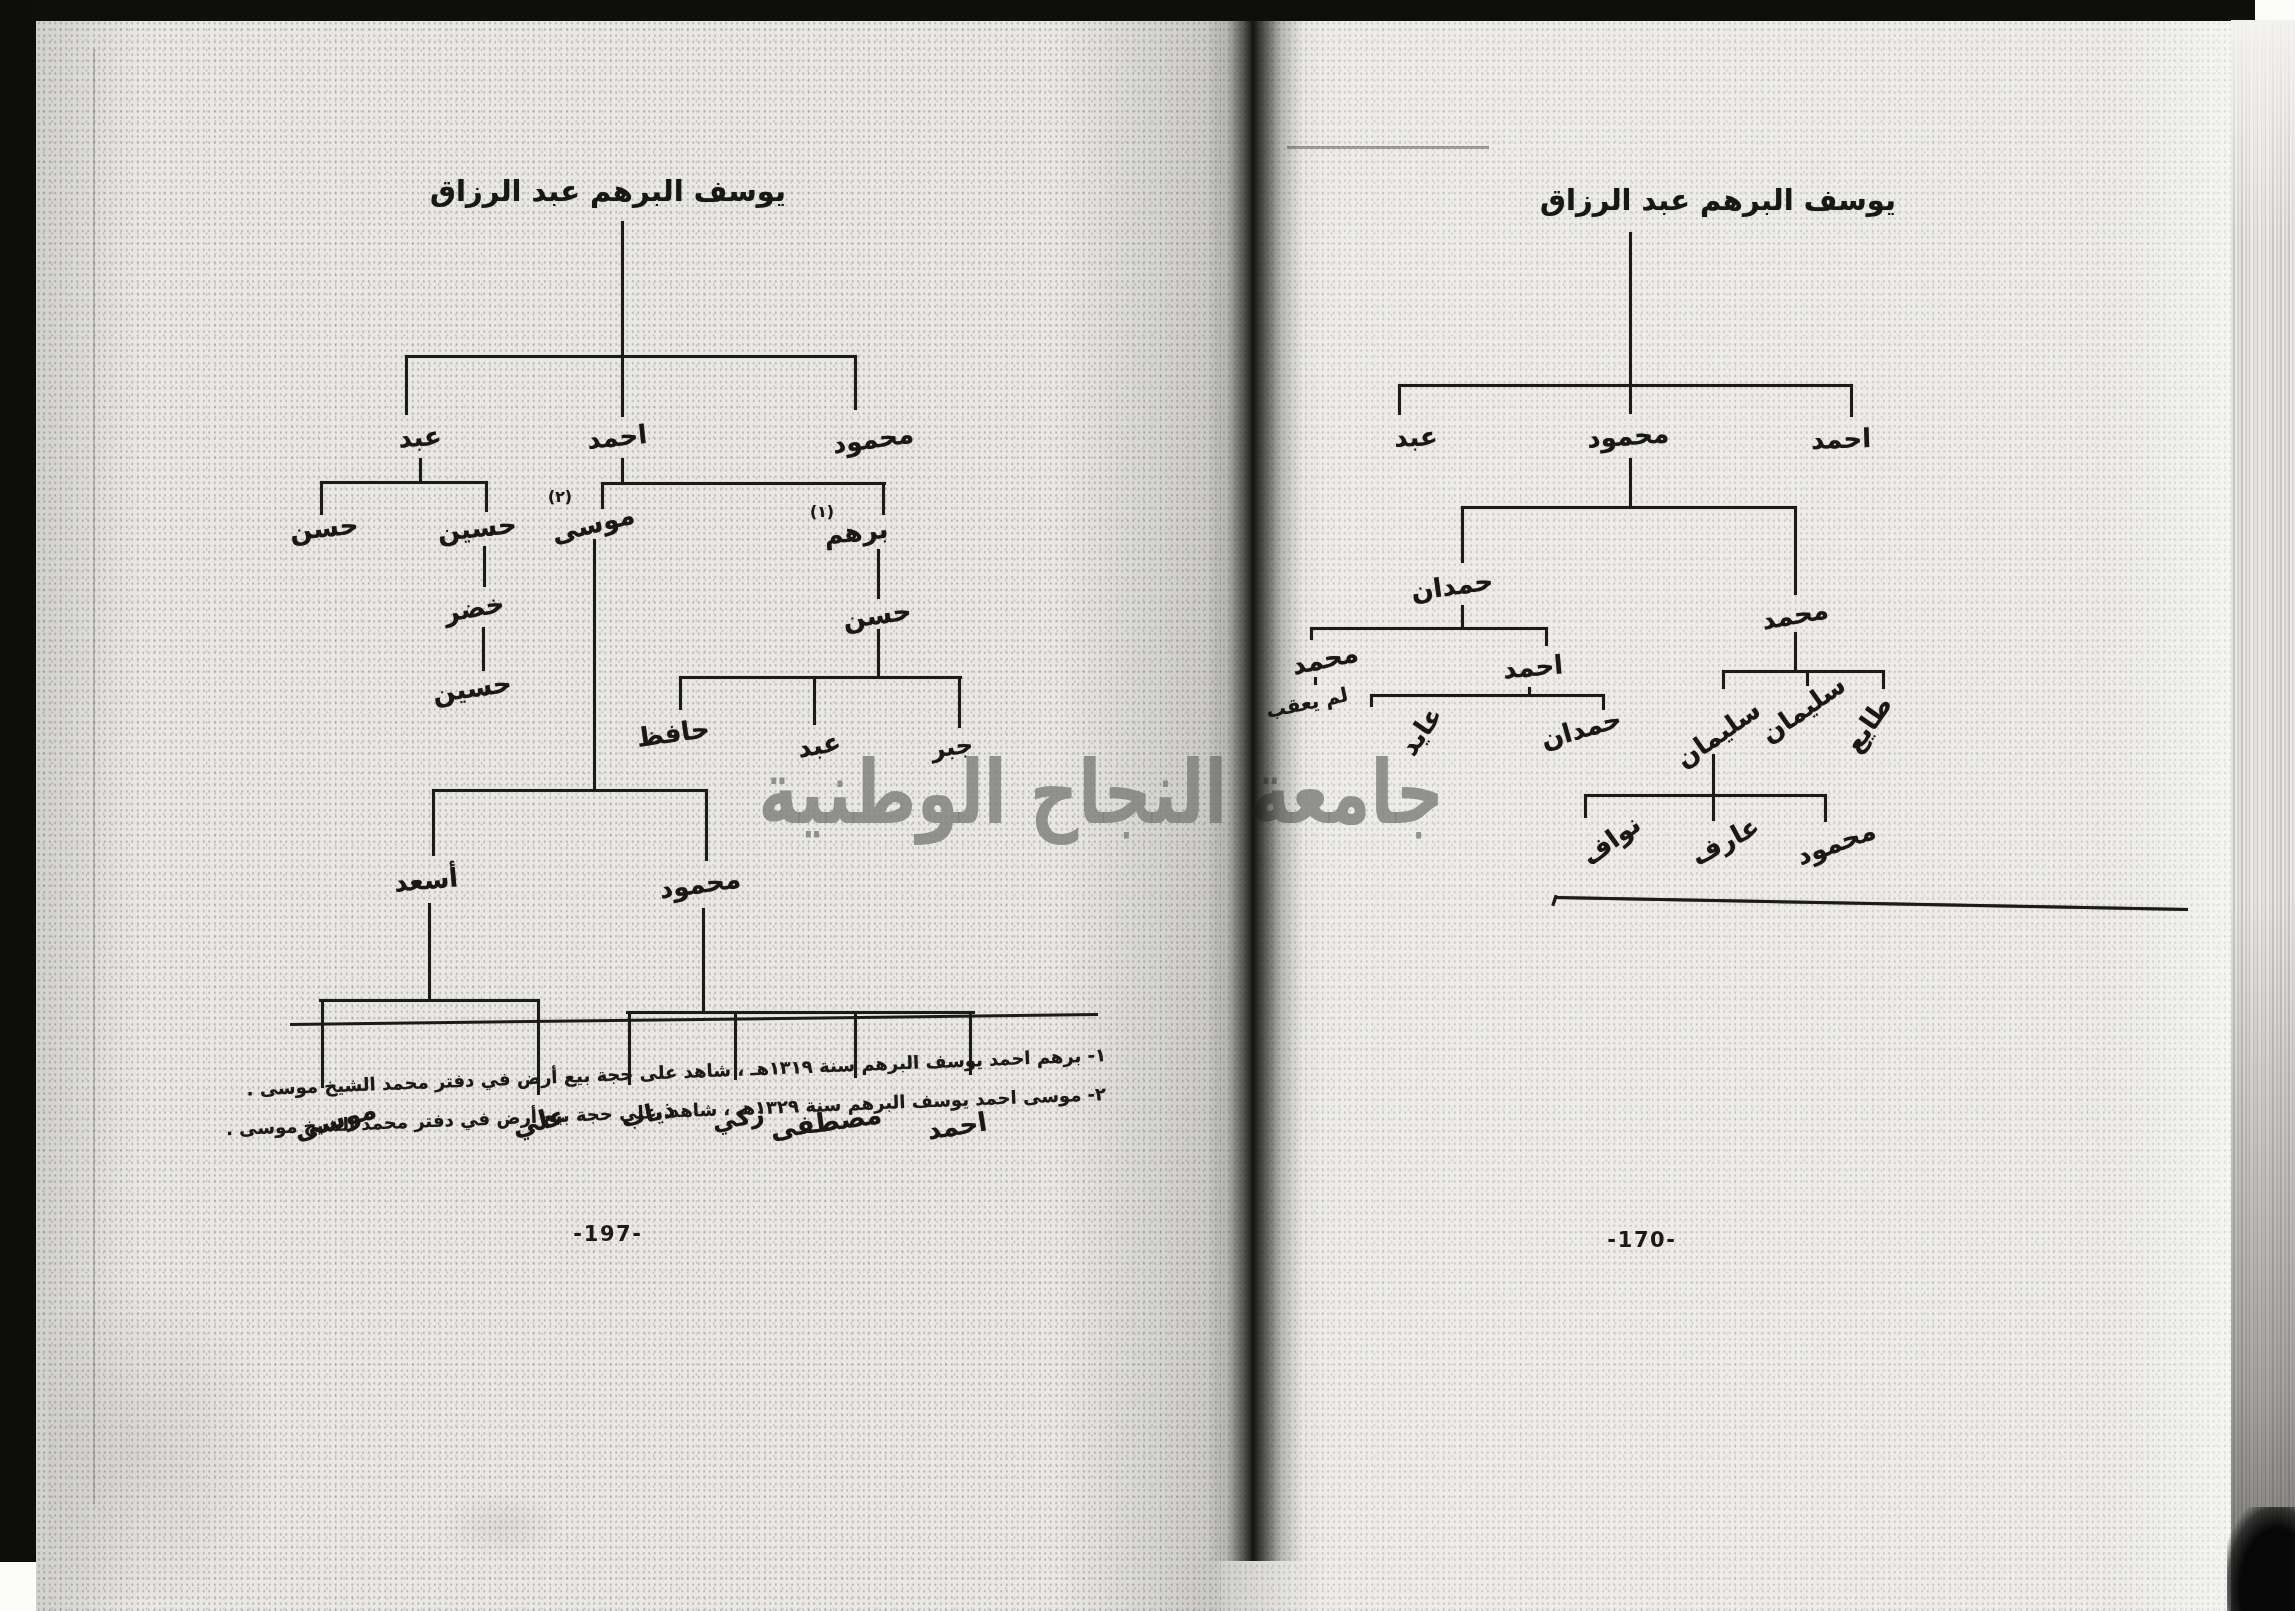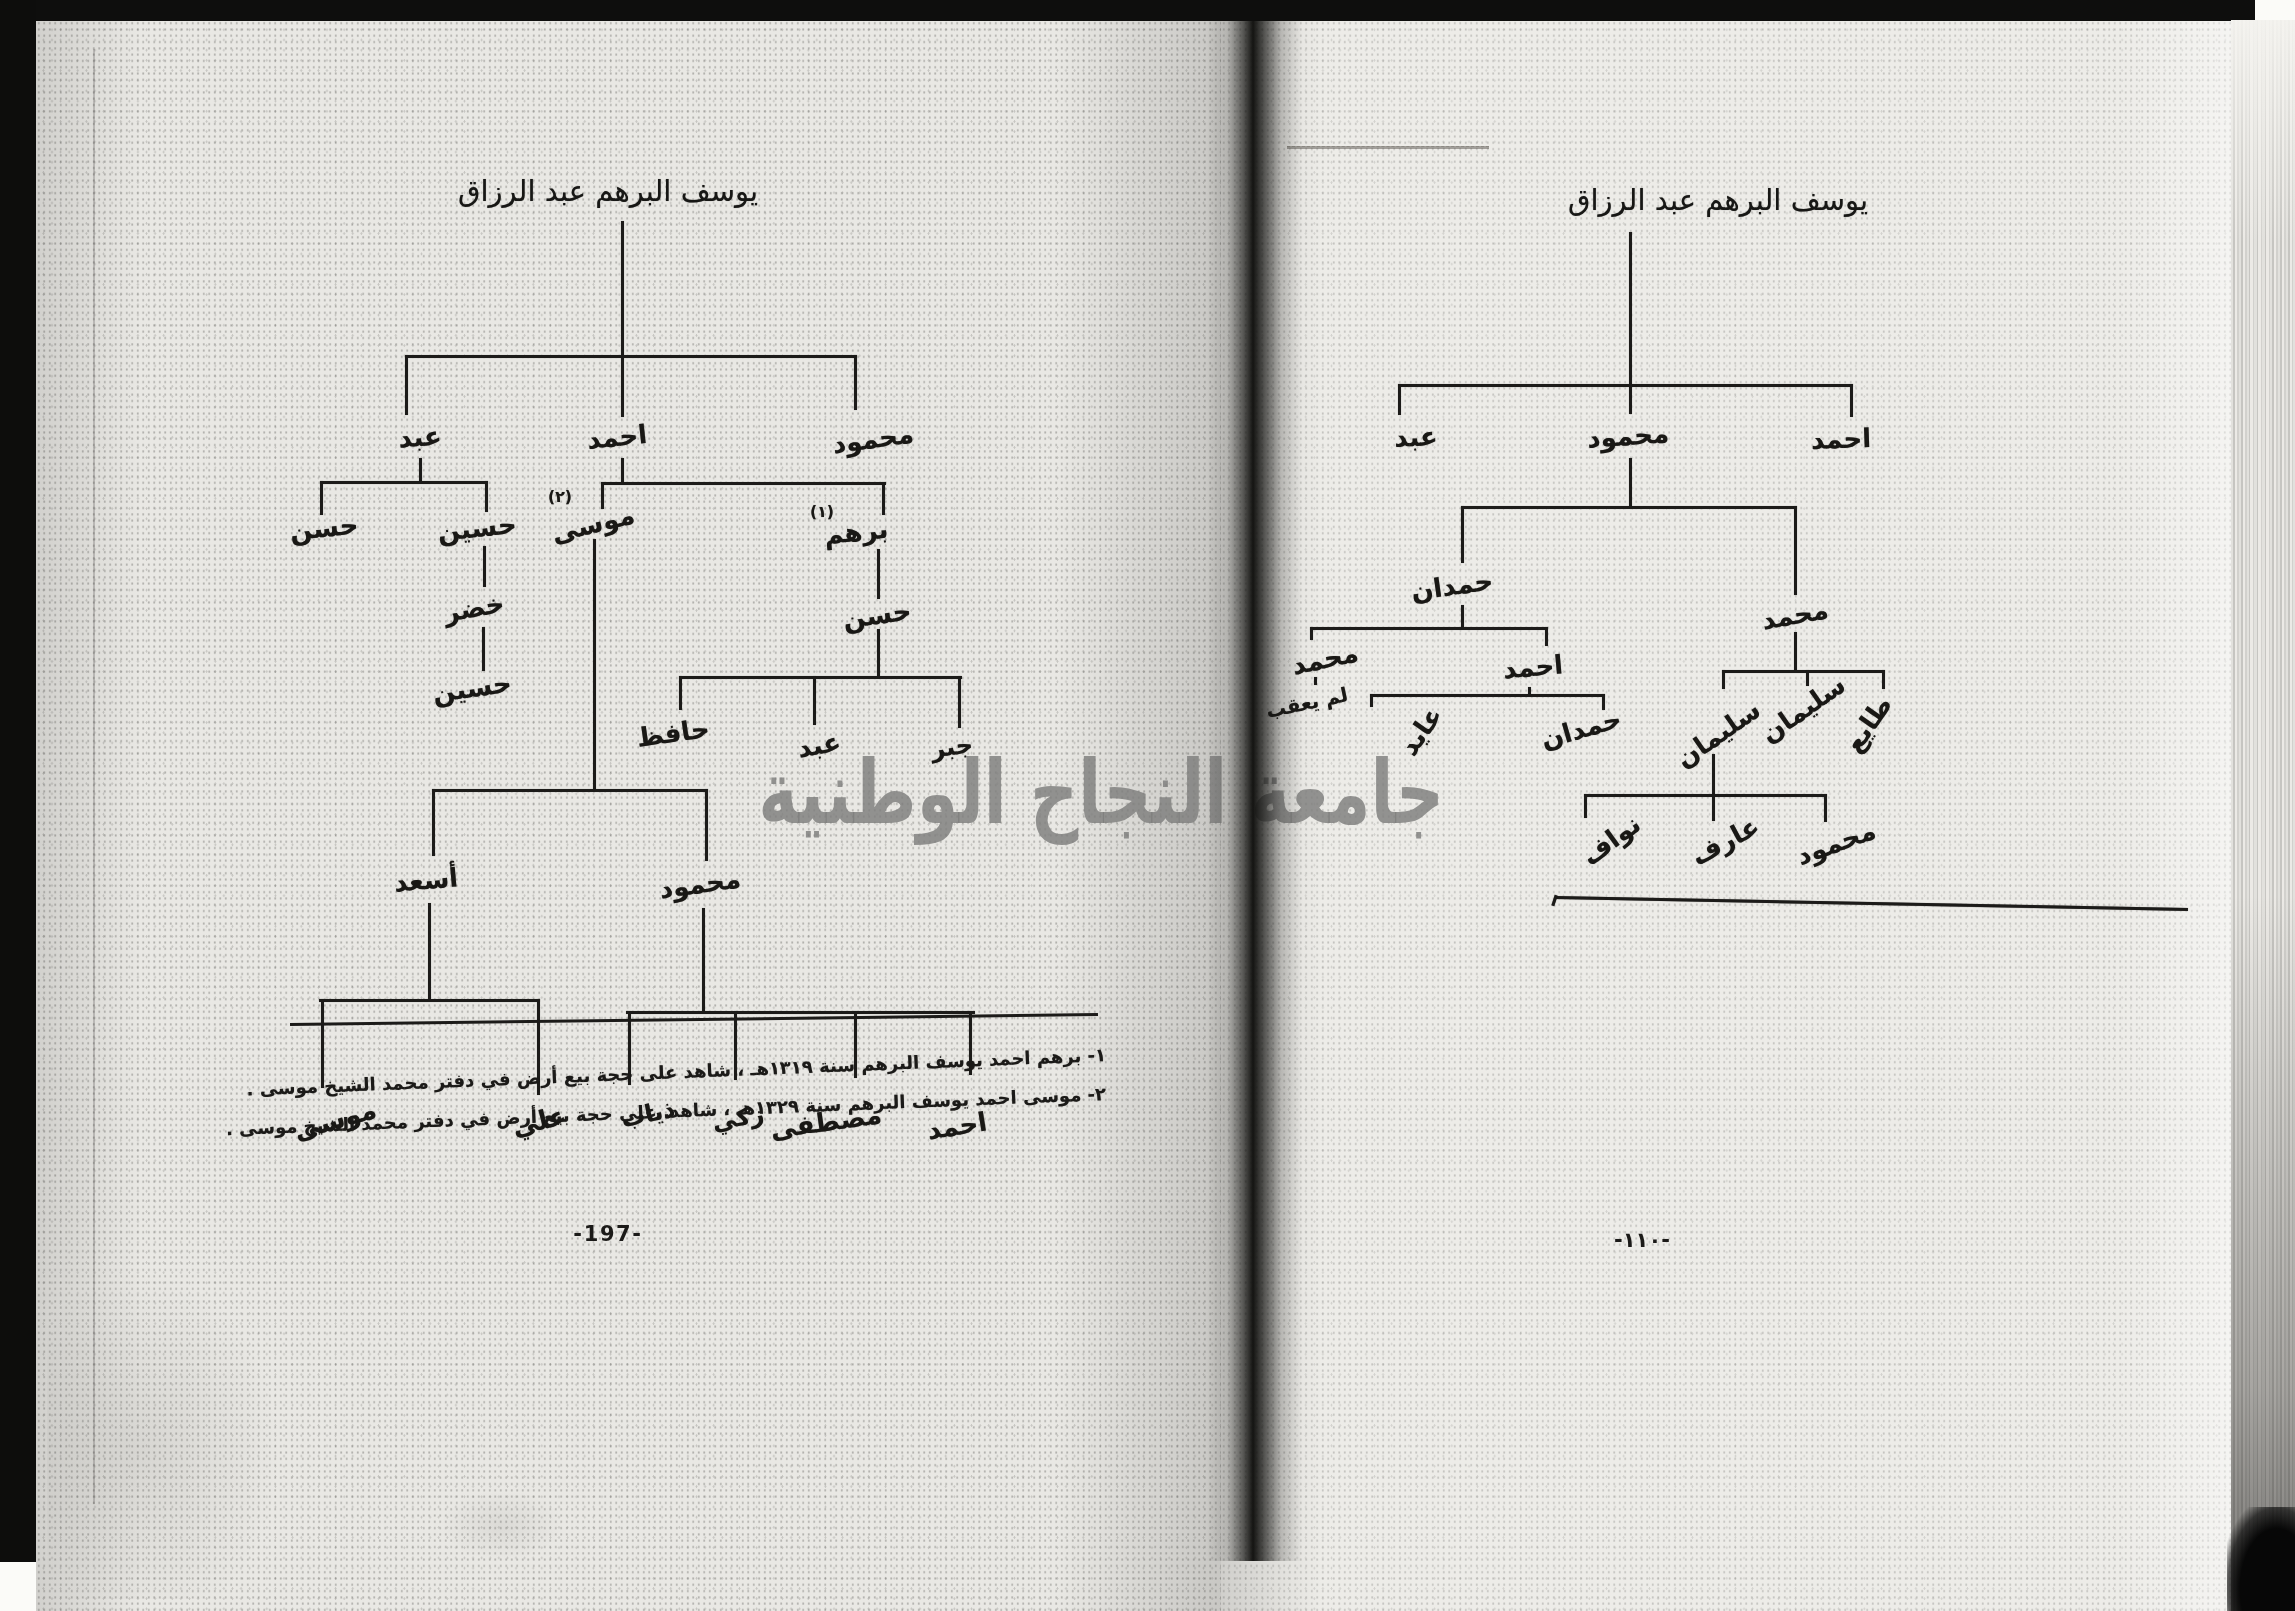--- a/index.html
+++ b/index.html
@@ -36,21 +36,21 @@
   .smudge-a{left:47px;top:1270px;width:235px;height:329px;
     background:radial-gradient(ellipse at 40% 55%, rgba(60,58,54,0.10), rgba(60,58,54,0) 70%);}
   .smudge-b{left:439px;top:1490px;width:125px;height:71px;
     background:radial-gradient(ellipse, rgba(60,58,54,0.08), rgba(60,58,54,0) 70%);}
   .scratch{position:absolute;left:1287px;top:146px;width:202px;height:1.6px;background:rgba(70,66,60,0.45);
     border-top:0.8px dashed rgba(100,96,90,0.35);}
   .watermark{position:absolute;left:876px;top:754px;width:568px;text-align:center;direction:rtl;
     font-size:67px;font-weight:bold;letter-spacing:1.6px;color:rgba(126,126,124,0.82);
     transform:scaleY(1.32);transform-origin:center;white-space:nowrap;pointer-events:none;}
   .page-title{position:absolute;transform:translate(-50%,-50%);direction:rtl;white-space:nowrap;
-    font-weight:normal;letter-spacing:0.8px;text-shadow:0 0 0.8px rgba(20,20,18,0.55);}
+    font-weight:bold;letter-spacing:0.8px;text-shadow:0 0 0.8px rgba(20,20,18,0.55);}
   .tree{position:absolute;inset:0;}
   .tline{position:absolute;background:#1c1b19;box-shadow:0 0 0.8px rgba(28,27,25,0.6);}
   .tnode{position:absolute;direction:rtl;white-space:nowrap;font-size:26px;font-weight:bold;
     color:#191815;text-shadow:0 0 0.8px rgba(25,24,21,0.5);}
   .footnote{position:absolute;left:267px;width:839px;text-align:center;direction:rtl;white-space:nowrap;
     font-size:18px;font-weight:bold;color:#1b1a18;transform:rotate(-2.3deg);transform-origin:right center;
     text-shadow:0 0 0.8px rgba(25,24,21,0.5);}
   .fn-rule{position:absolute;left:290px;top:1018px;width:808px;height:3.1px;background:#1c1b19;
     transform:rotate(-0.7deg);}
   .page-num{position:absolute;transform:translate(-50%,-50%);direction:rtl;font-size:21px;font-weight:bold;
@@ -179,21 +179,21 @@
       <div class="tnode" style="left: 1533px; top: 667px; transform: translate(-50%, -50%) rotate(-5deg);">احمد</div>
       <div class="tnode" style="left: 1421px; top: 731px; transform: translate(-50%, -50%) rotate(-55deg);">عايد</div>
       <div class="tnode" style="left: 1581px; top: 729px; transform: translate(-50%, -50%) rotate(-16deg);">حمدان</div>
       <div class="tnode" style="left: 1718px; top: 734px; transform: translate(-50%, -50%) rotate(-35deg);">سليمان</div>
       <div class="tnode" style="left: 1803px; top: 709px; transform: translate(-50%, -50%) rotate(-35deg);">سليمان</div>
       <div class="tnode" style="left: 1868px; top: 724px; transform: translate(-50%, -50%) rotate(-55deg);">طايع</div>
       <div class="tnode" style="left: 1611px; top: 840px; transform: translate(-50%, -50%) rotate(-36deg);">نواف</div>
       <div class="tnode" style="left: 1725px; top: 841px; transform: translate(-50%, -50%) rotate(-28deg);">عارف</div>
       <div class="tnode" style="left: 1836px; top: 843px; transform: translate(-50%, -50%) rotate(-20deg);">محمود</div>
     </div>
-  <div class="page-num" style="left:1642px;top:1240px;">-١١٠-</div>
+  <div class="page-num" style="left:1642px;top:1240px;">-170-</div>
 
   <div class="gutter"></div>
   <div class="edge-top"></div>
   <div class="edge-left"></div>
   <div class="page-edge"></div>
   <div class="corner-blob"></div>
 
 </div>
 
 

